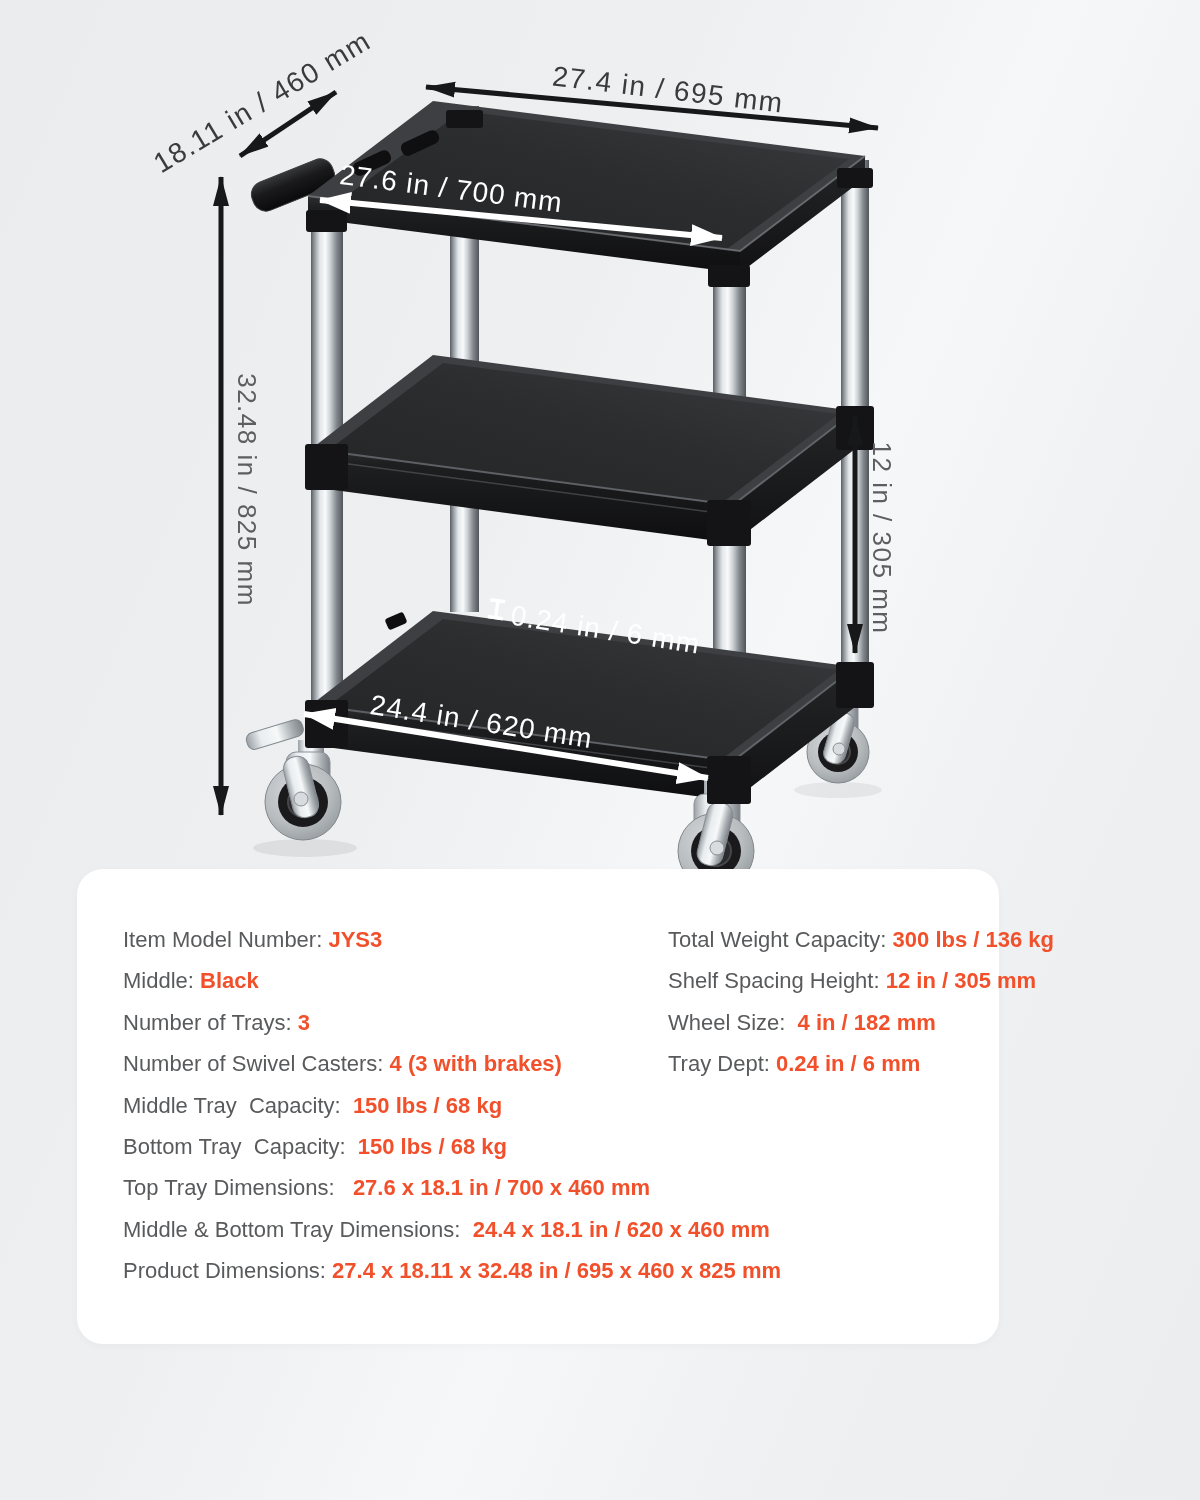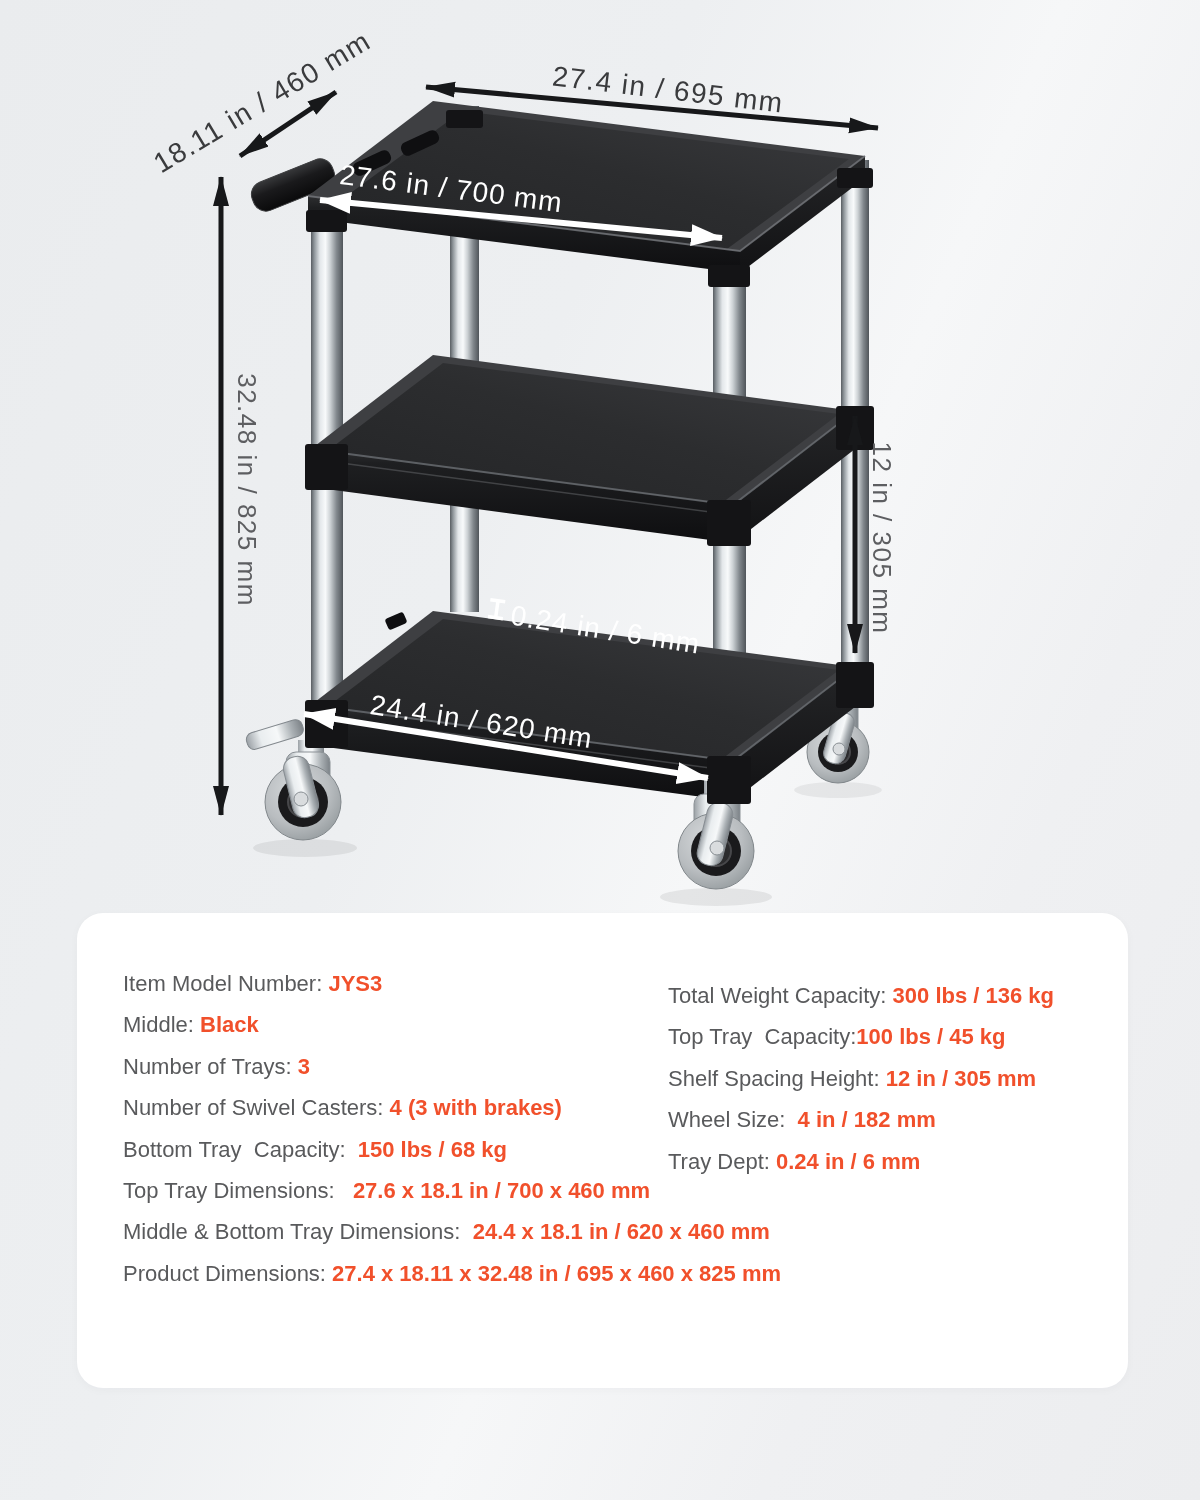--- a/index.html
+++ b/index.html
@@ -4,26 +4,26 @@
 <style>
   html,body{margin:0;padding:0;}
   body{width:1200px;height:1500px;font-family:"Liberation Sans",sans-serif;}
   .stage{position:relative;width:1200px;height:1500px;overflow:hidden;
          background:linear-gradient(113deg,#eaecee 0%,#edeff1 38%,#f6f7f8 58%,#eff0f2 76%,#ecedef 100%);}
   .cart-svg{position:absolute;left:0;top:0;width:1200px;height:910px;display:block;}
   svg text{font-family:"Liberation Sans",sans-serif;}
   .dimD{font-size:28px;fill:#3a3b3d;letter-spacing:1.5px;}
   .dimG{font-size:26px;fill:#5d5e61;letter-spacing:1.5px;}
   .dimW{font-size:28px;fill:#ffffff;letter-spacing:1px;}
-  .panel{position:absolute;left:77px;top:913px;width:1051px;height:475px;background:#ffffff;
+  .panel{position:absolute;left:77px;top:869px;width:922px;height:475px;background:#ffffff;
          border-radius:26px;box-shadow:0 2px 10px rgba(30,40,60,0.03);}
   .cols{display:flex;padding:50px 0 0 46px;}
   .col{font-size:22px;line-height:41.4px;color:#595a5c;}
   .col-left{width:545px;flex:0 0 545px;}
-  .col-right{flex:1;margin-top:12px;}
+  .col-right{flex:1;}
   .spec-row{margin:0;white-space:pre;}
   .spec-row .val{color:#F1502B;font-weight:700;}
 </style>
 </head>
 <body>
 
 <div class="stage">
 
   <svg class="cart-svg" viewBox="0 0 1200 910" aria-hidden="true">
     <defs>
@@ -193,28 +193,28 @@
     </g>
   </svg>
 
   <section class="panel">
     <div class="cols">
       <div class="col col-left">
         <p class="spec-row"><span class="lbl">Item Model Number: </span><span class="val">JYS3</span></p>
         <p class="spec-row"><span class="lbl">Middle: </span><span class="val">Black</span></p>
         <p class="spec-row"><span class="lbl">Number of Trays: </span><span class="val">3</span></p>
         <p class="spec-row"><span class="lbl">Number of Swivel Casters: </span><span class="val">4 (3 with brakes)</span></p>
+        <p class="spec-row"><span class="lbl">Middle Tray  Capacity:  </span><span class="val">150 lbs / 68 kg</span></p>
         <p class="spec-row"><span class="lbl">Bottom Tray  Capacity:  </span><span class="val">150 lbs / 68 kg</span></p>
         <p class="spec-row"><span class="lbl">Top Tray Dimensions:   </span><span class="val">27.6 x 18.1 in / 700 x 460 mm</span></p>
         <p class="spec-row"><span class="lbl">Middle &amp; Bottom Tray Dimensions:  </span><span class="val">24.4 x 18.1 in / 620 x 460 mm</span></p>
         <p class="spec-row"><span class="lbl">Product Dimensions: </span><span class="val">27.4 x 18.11 x 32.48 in / 695 x 460 x 825 mm</span></p>
       </div>
       <div class="col col-right">
         <p class="spec-row"><span class="lbl">Total Weight Capacity: </span><span class="val">300 lbs / 136 kg</span></p>
-        <p class="spec-row"><span class="lbl">Top Tray  Capacity:</span><span class="val">100 lbs / 45 kg</span></p>
         <p class="spec-row"><span class="lbl">Shelf Spacing Height: </span><span class="val">12 in / 305 mm</span></p>
         <p class="spec-row"><span class="lbl">Wheel Size:  </span><span class="val">4 in / 182 mm</span></p>
         <p class="spec-row"><span class="lbl">Tray Dept: </span><span class="val">0.24 in / 6 mm</span></p>
       </div>
     </div>
   </section>
 
 </div>
 
 </body></html>

